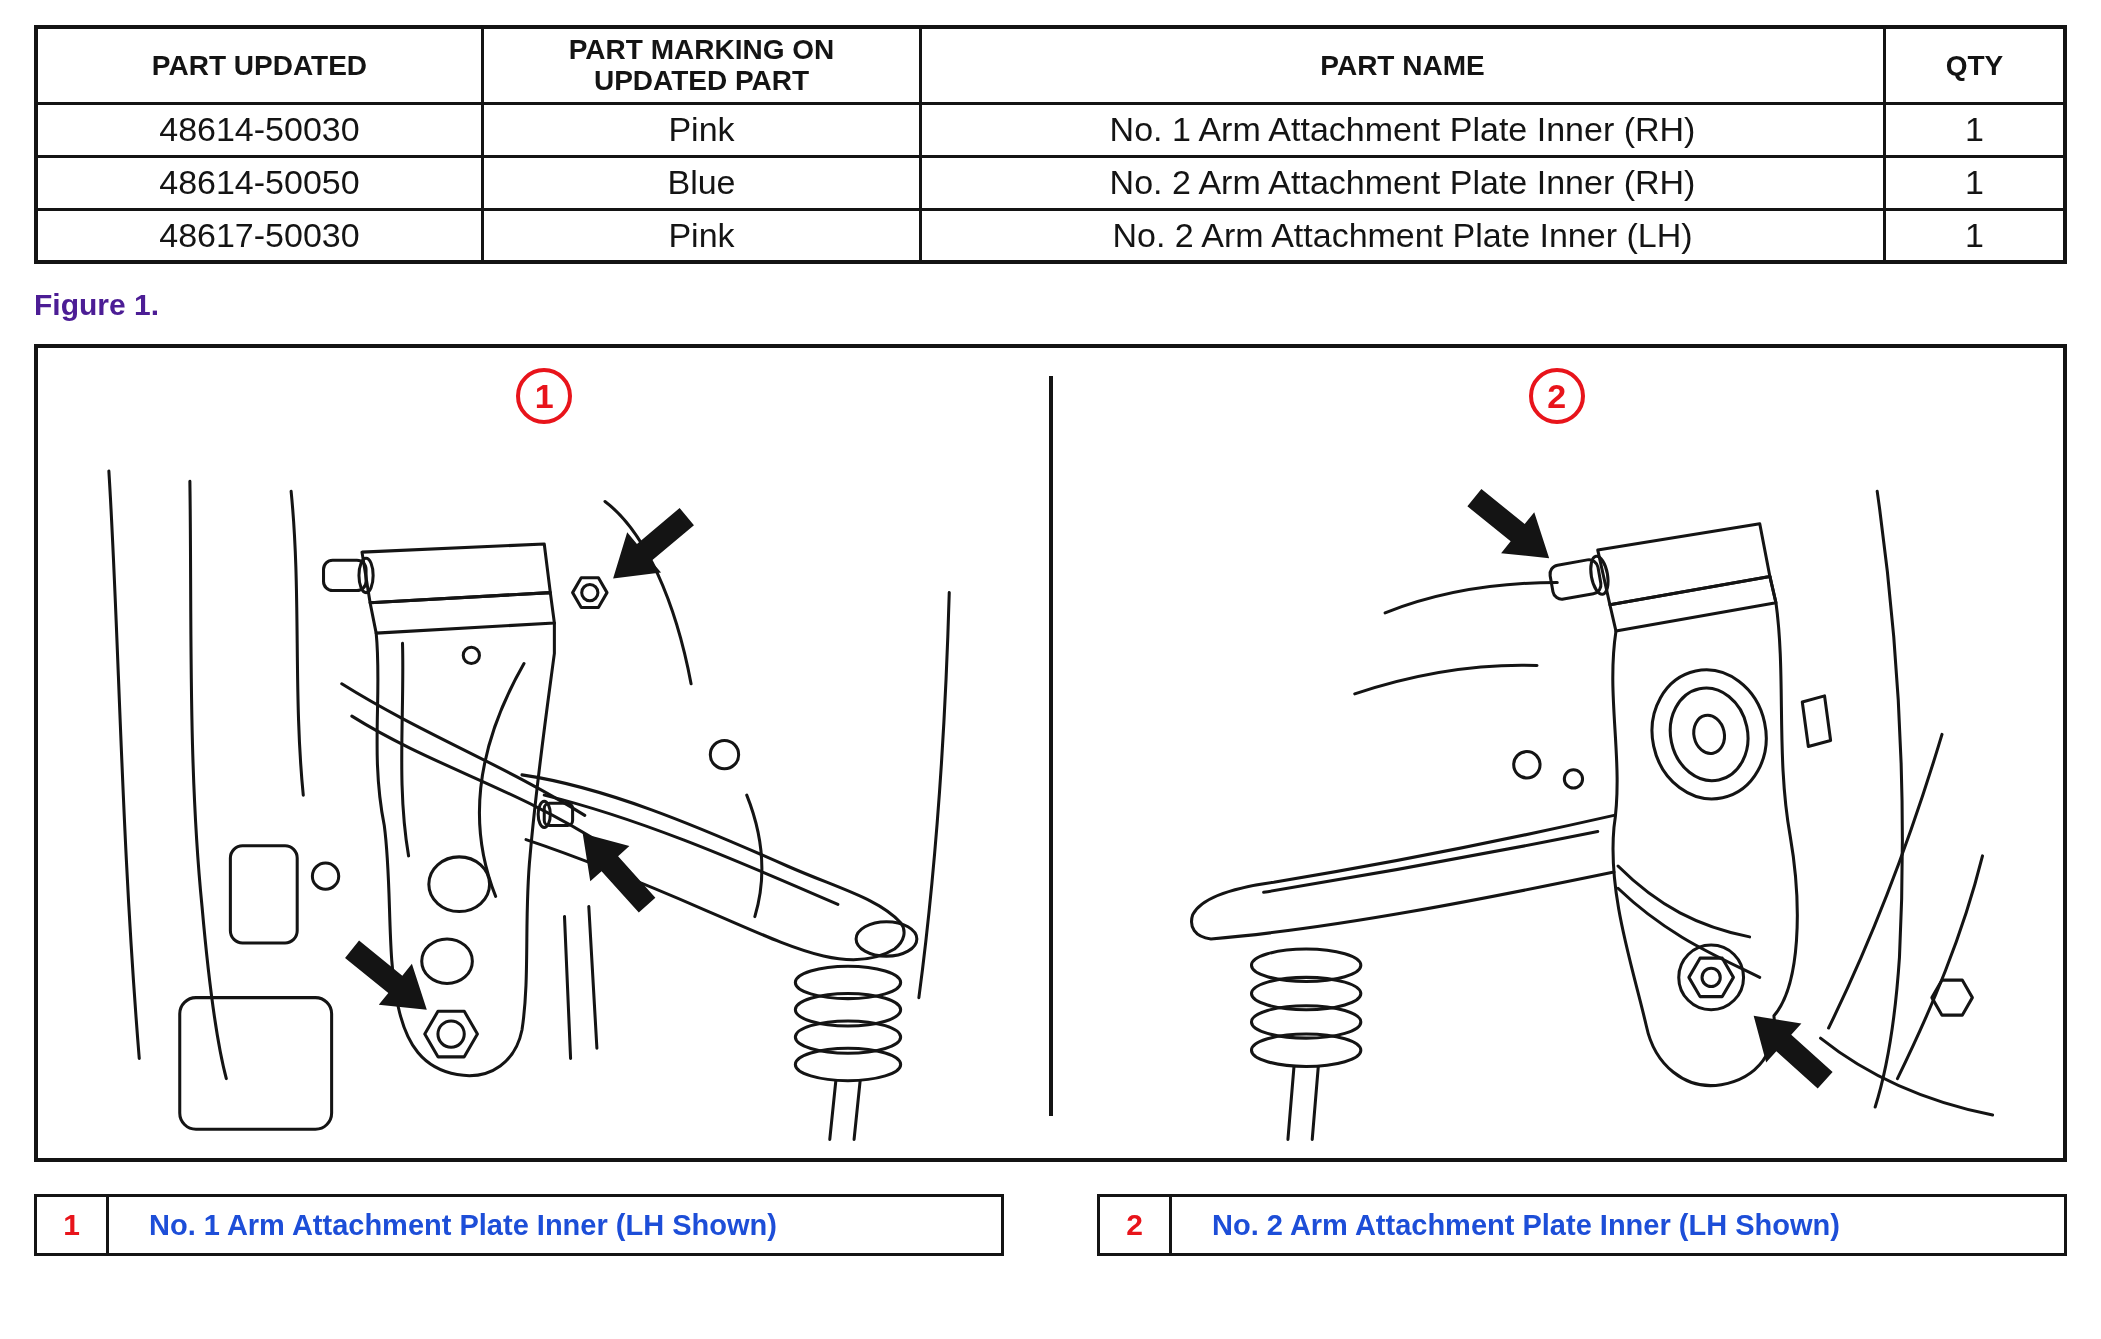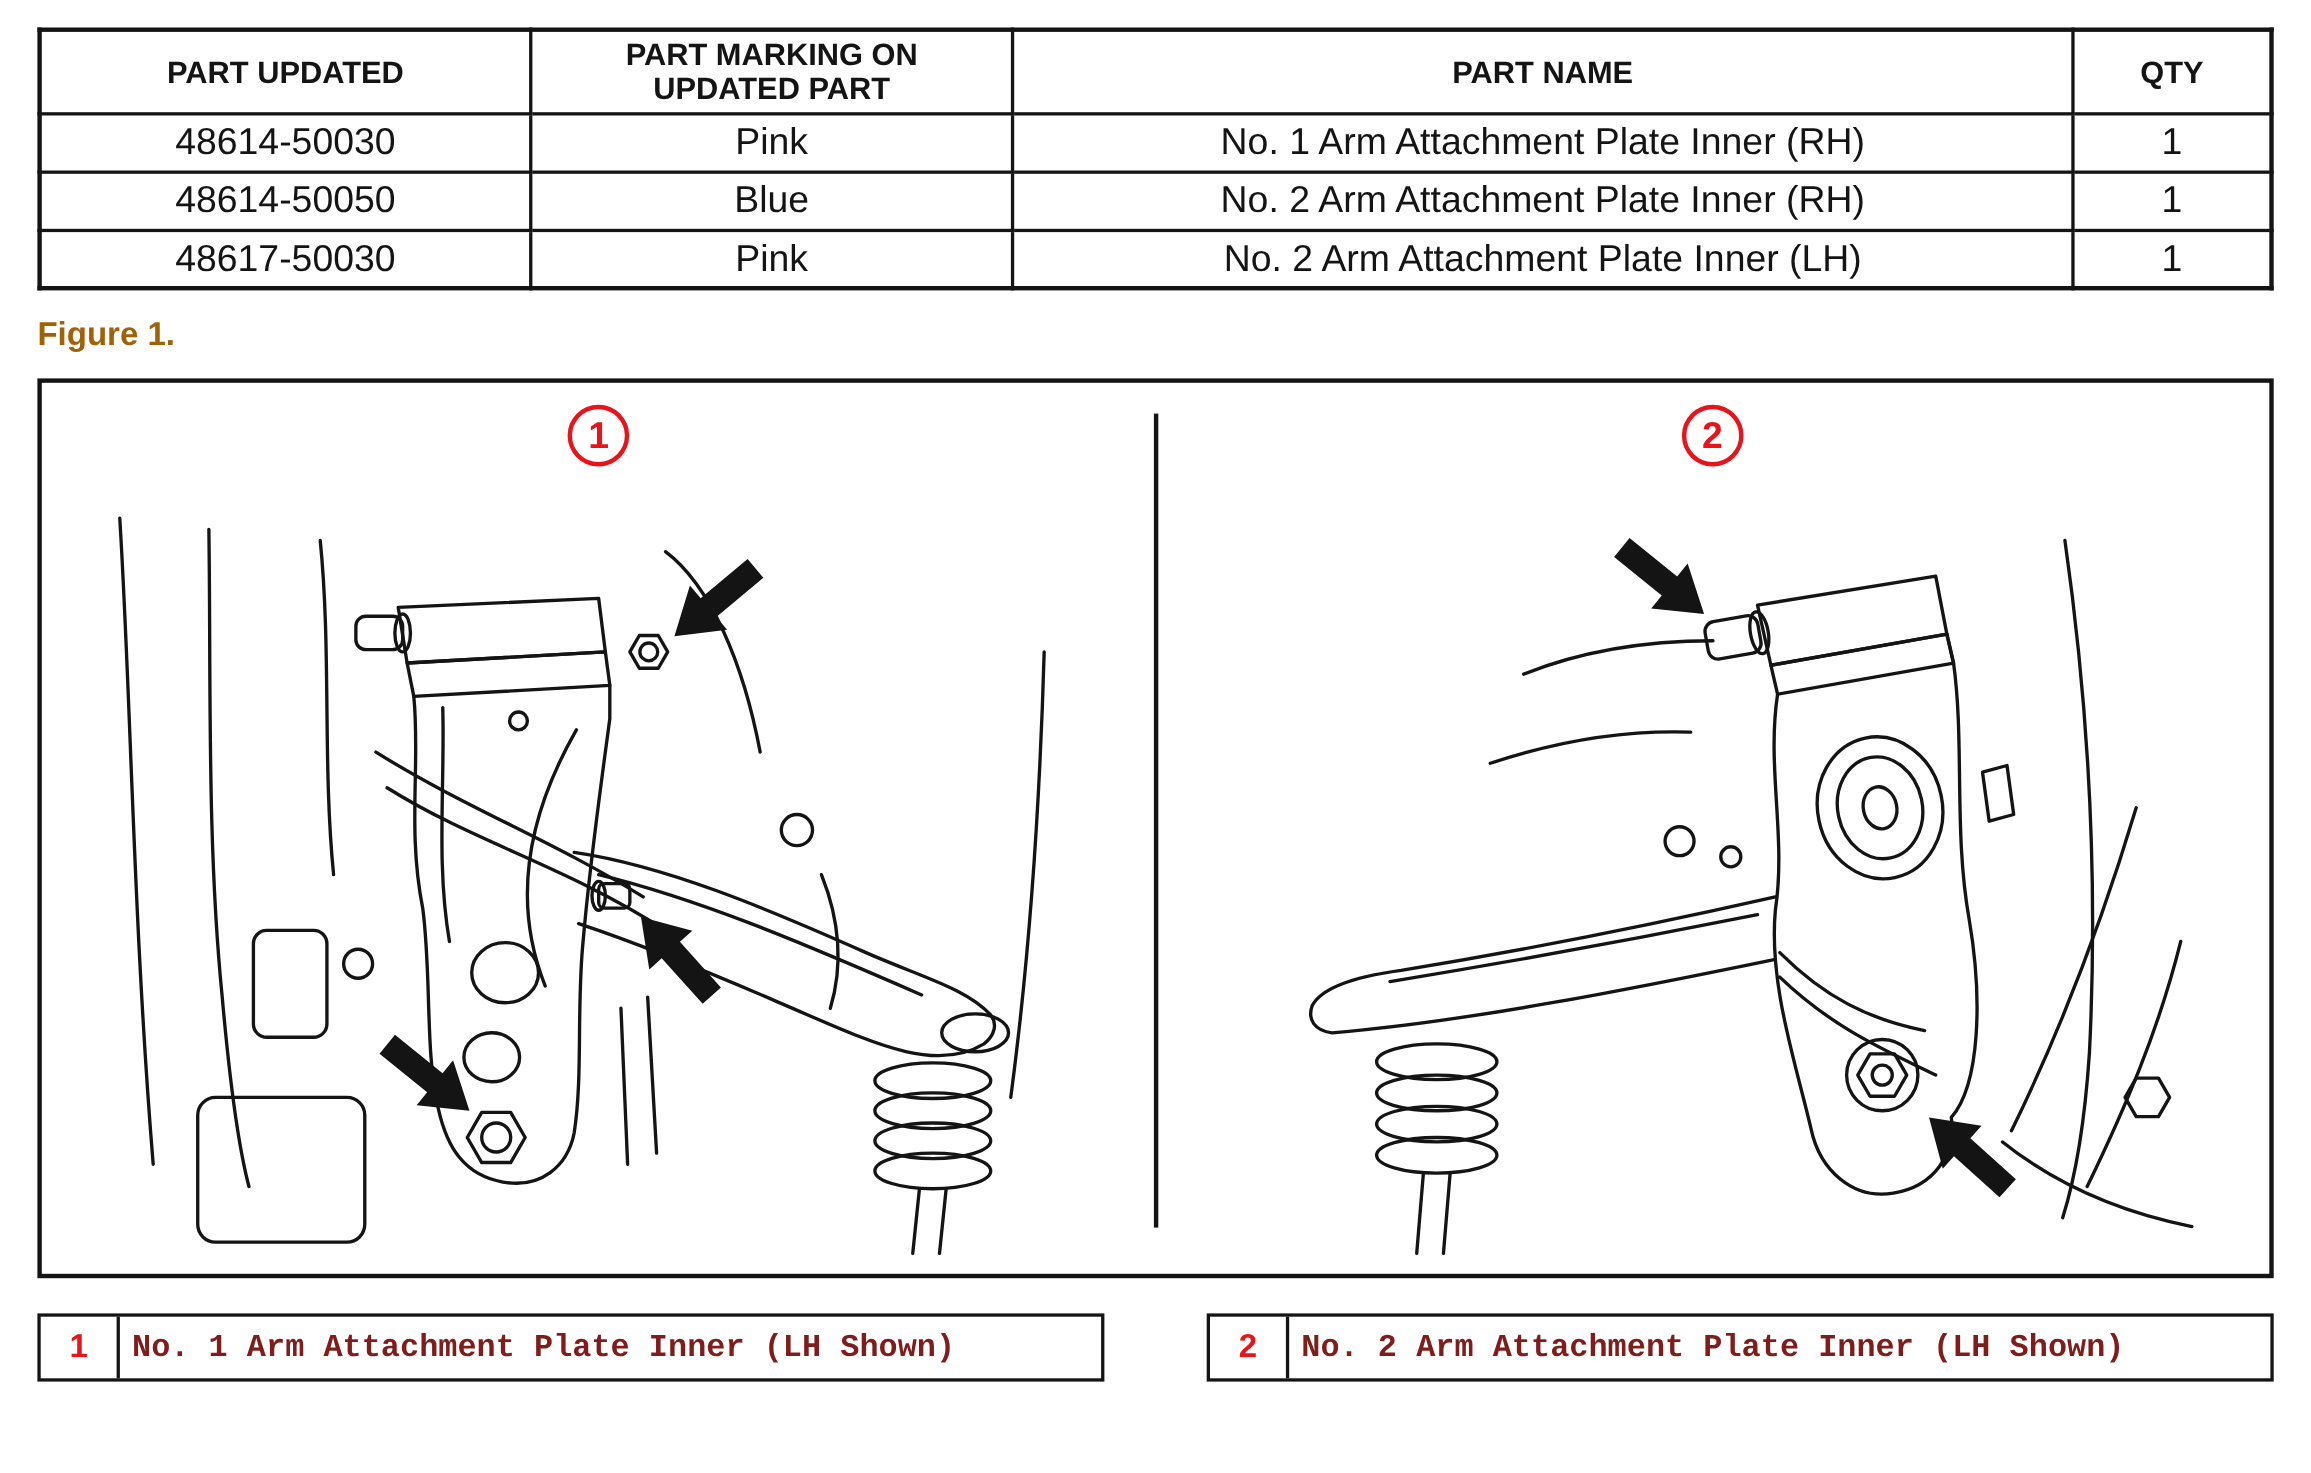--- a/index.html
+++ b/index.html
@@ -35,21 +35,21 @@
     height: 53px;
     font-size: 34px;
     font-weight: 400;
   }
 
   
   .figure-label {
     margin-top: 24px;
     font-size: 30px;
     font-weight: bold;
-    color: #a16207;
+    color: #4c1d95;
   }
 
   
   .figure-box {
     margin-top: 22px;
     border: 4px solid #141414;
     height: 818px;
     position: relative;
     display: flex;
   }
@@ -99,25 +99,24 @@
   .legend-num {
     width: 72px;
     border-right: 3px solid #141414;
     display: flex; align-items: center; justify-content: center;
     color: #e8141b;
     font-size: 30px;
     font-weight: bold;
   }
   .legend-text {
     display: flex; align-items: center;
-    padding-left: 11px;
+    padding-left: 40px;
     font-size: 29px;
     font-weight: bold;
-    color: #7f1d1d;
-    font-family: Liberation Mono, monospace;
+    color: #1d4ed8;
   }
 </style>
 </head>
 <body>
 
 <div class="page">
 
   <table class="parts">
     <colgroup>
       <col style="width:22%">

